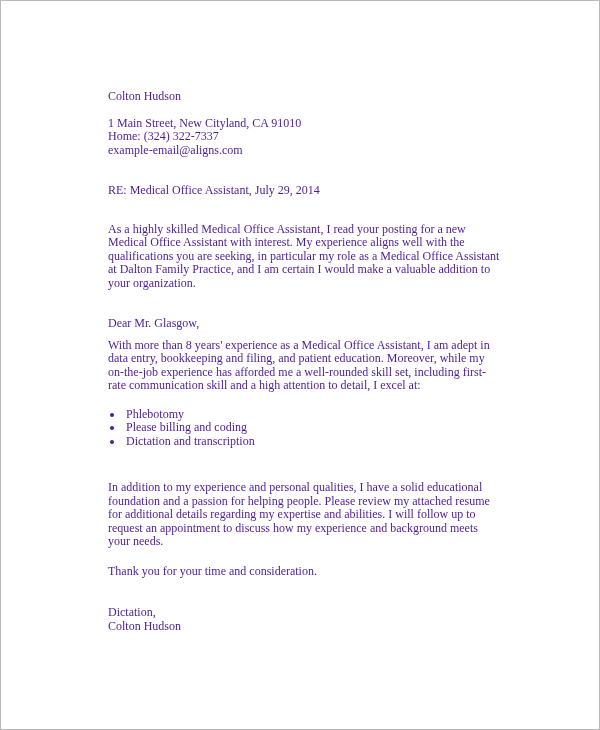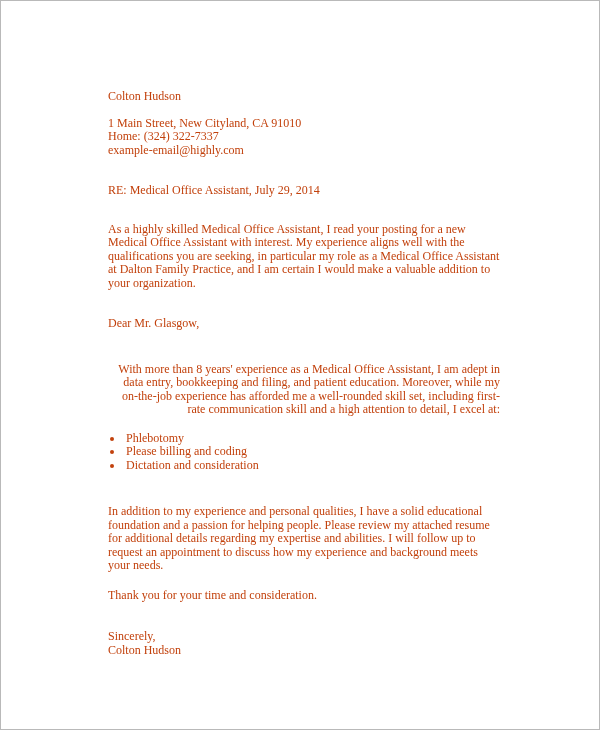--- a/index.html
+++ b/index.html
@@ -11,38 +11,38 @@
     box-sizing: border-box;
     width: 600px;
     height: 730px;
     background: #ffffff;
     border: 1px solid #b9b9b9;
     position: relative;
     overflow: hidden;
     font-family: "Liberation Serif", "DejaVu Serif", serif;
     font-size: 12px;
     line-height: 13.5px;
-    color: #c2410c;
+    color: #4c1d95;
   }
   .content {
     position: absolute;
     left: 107px;
     top: 89px;
     width: 392px;
   }
   .line-block p,
   .para {
     margin: 0;
     padding: 0;
   }
   .address-block   { margin-top: 13px; }
   .subject-line    { margin-top: 27px; }
   .greeting-line   { margin-top: 27px; }
   .para-1          { margin-top: 25px; }
-  .para-2          { margin-top: 32px; text-align: right; }
+  .para-2          { margin-top: 8px; }
   .skills-list {
     margin: 15px 0 0 0;
     padding: 0 0 0 16px;
     list-style: disc;
   }
   .skills-list li {
     margin: 0;
     padding: 0 0 0 2px;
   }
   .para-3          { margin-top: 33px; }
@@ -53,40 +53,40 @@
 <body>
 
 <div class="page">
   <div class="content">
 
     <p class="para sender-name">Colton Hudson</p>
 
     <div class="line-block address-block">
       <p>1 Main Street, New Cityland, CA 91010</p>
       <p>Home: (324) 322-7337</p>
-      <p>example-email@highly.com</p>
+      <p>example-email@aligns.com</p>
     </div>
 
     <p class="para subject-line">RE: Medical Office Assistant, July 29, 2014</p>
 
     <p class="para para-1">As a highly skilled Medical Office Assistant, I read your posting for a new Medical Office Assistant with interest. My experience aligns well with the qualifications you are seeking, in particular my role as a Medical Office Assistant at Dalton Family Practice, and I am certain I would make a valuable addition to your organization.</p>
 
     <p class="para greeting-line">Dear Mr. Glasgow,</p>
 
     <p class="para para-2">With more than 8 years' experience as a Medical Office Assistant, I am adept in data entry, bookkeeping and filing, and patient education. Moreover, while my on-the-job experience has afforded me a well-rounded skill set, including first-rate communication skill and a high attention to detail, I excel at:</p>
 
     <ul class="skills-list">
         <li>Phlebotomy</li>
         <li>Please billing and coding</li>
-        <li>Dictation and consideration</li>
+        <li>Dictation and transcription</li>
       </ul>
 
     <p class="para para-3">In addition to my experience and personal qualities, I have a solid educational foundation and a passion for helping people. Please review my attached resume for additional details regarding my expertise and abilities. I will follow up to request an appointment to discuss how my experience and background meets your needs.</p>
 
     <p class="para thanks-line">Thank you for your time and consideration.</p>
 
     <div class="line-block signature-block">
-      <p>Sincerely,</p>
+      <p>Dictation,</p>
       <p>Colton Hudson</p>
     </div>
 
   </div>
 </div>
 
 </body></html>

